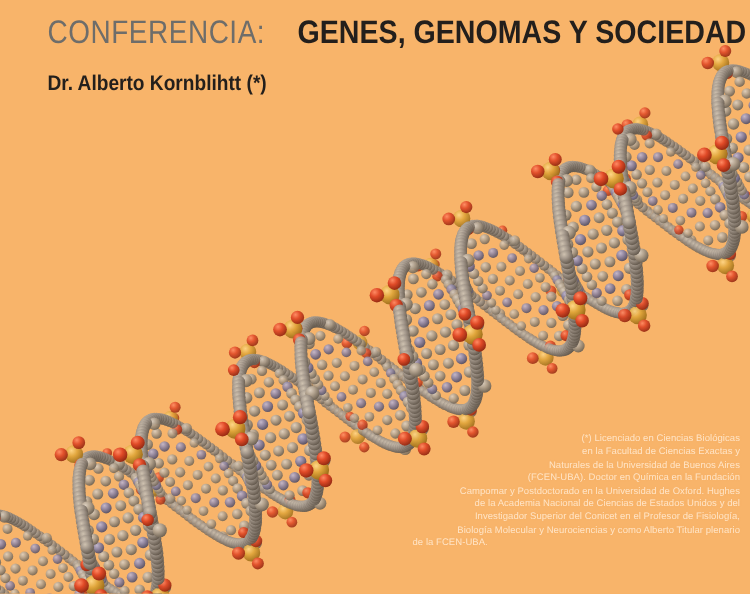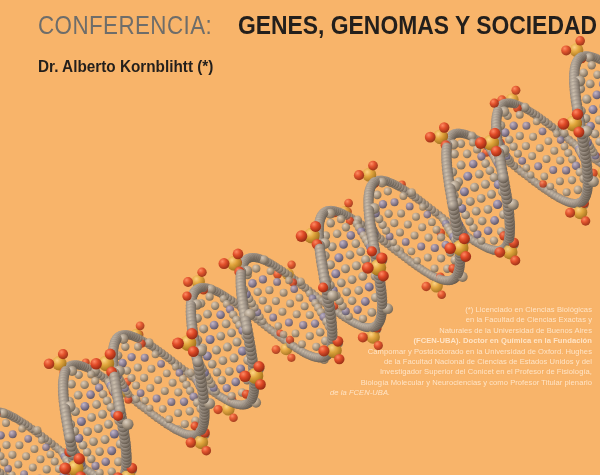--- a/index.html
+++ b/index.html
@@ -2014,24 +2014,24 @@
   </div>
 
   <div class="header">
     <div class="title-line">
       <span class="kicker">CONFERENCIA:</span><span class="headline">GENES, GENOMAS Y SOCIEDAD</span>
     </div>
   </div>
   <div class="byline">Dr. Alberto Kornblihtt (*)</div>
 
   <div class="footnote">
-      <p style="text-align: right;">(*) Licenciado en Ciencias Biológicas</p>
+      <p style="text-align: right; margin-top: 41px;">(*) Licenciado en Ciencias Biológicas</p>
       <p style="text-align: left;">en la Facultad de Ciencias Exactas y</p>
       <p style="text-align: right;">Naturales de la Universidad de Buenos Aires</p>
-      <p style="text-align: right; font-weight: bold;">(FCEN-UBA). Doctor en Química en la Fundación</p>
+      <p style="text-align: right;">(FCEN-UBA). Doctor en Química en la Fundación</p>
       <p>Campomar y Postdoctorado en la Universidad de Oxford. Hughes</p>
-      <p>de la Facultad Nacional de Ciencias de Estados Unidos y del</p>
+      <p>de la Academia Nacional de Ciencias de Estados Unidos y del</p>
       <p>Investigador Superior del Conicet en el Profesor de Fisiología,</p>
-      <p>Biología Molecular y Neurociencias y como Profesor Titular plenario</p>
-      <p class="last" style="text-align: right; font-style: italic;">de la FCEN-UBA.</p>
+      <p>Biología Molecular y Neurociencias y como Alberto Titular plenario</p>
+      <p class="last" style="text-align: right;">de la FCEN-UBA.</p>
     </div>
 
 </div>
 
 </body></html>

